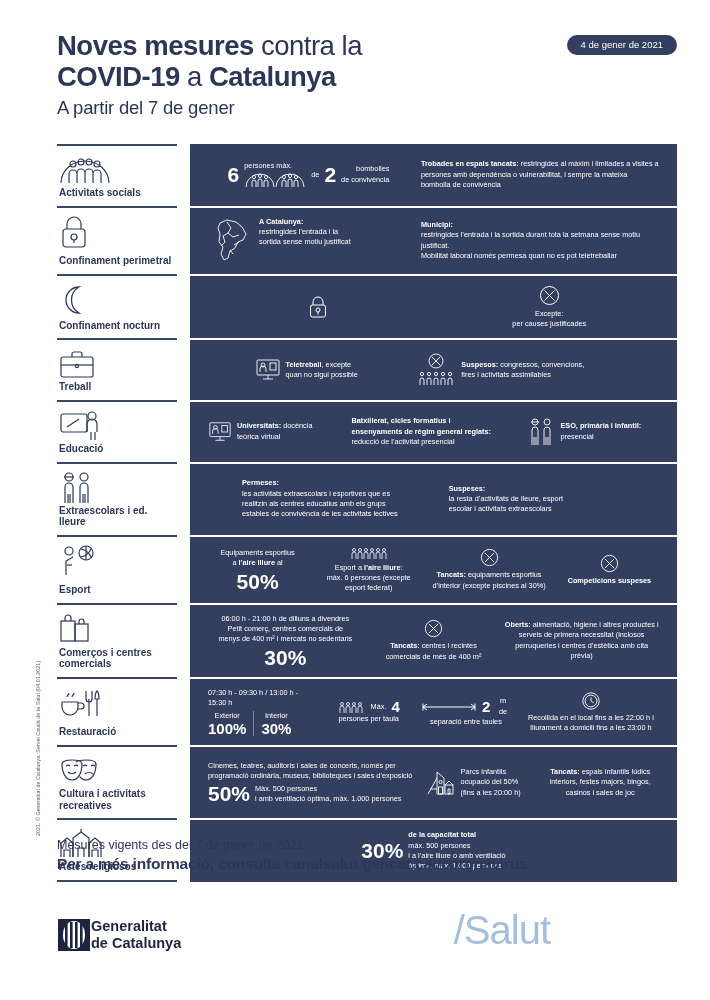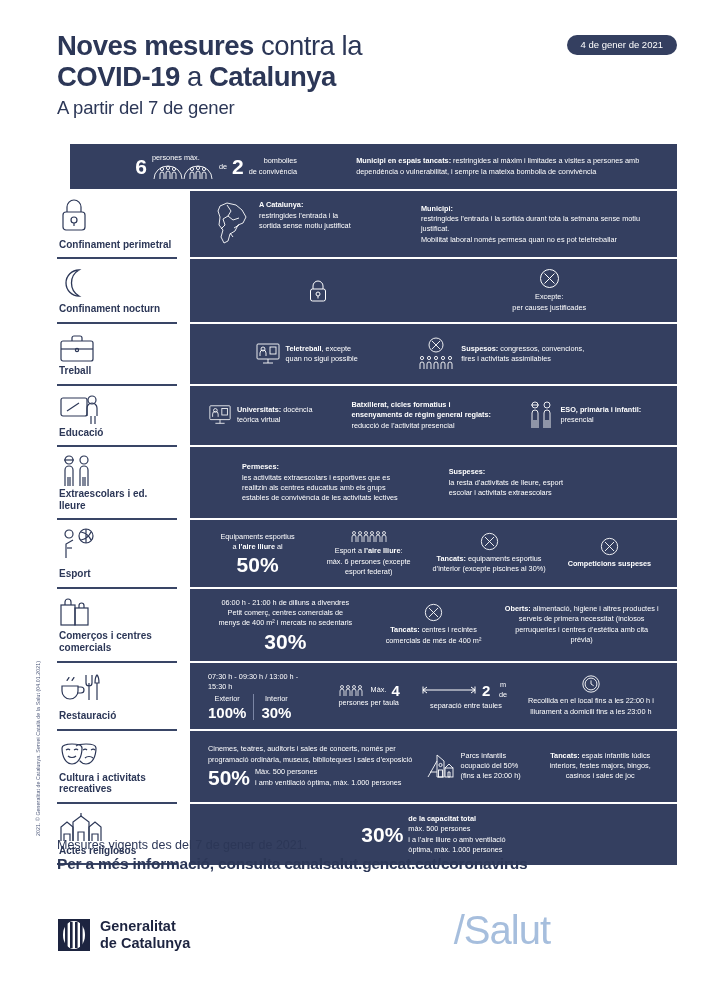--- a/index.html
+++ b/index.html
@@ -73,21 +73,21 @@
   .med { font-size: 15px; font-weight: 700; line-height: 1; }
   .inl { display: flex; align-items: center; gap: 5px; }
   .inl-top { display: flex; align-items: flex-start; gap: 5px; }
   .miniico { flex: 0 0 auto; display: flex; align-items: center; }
 
   
   .footer { position: absolute; left: 57px; top: 838px; width: 620px; }
   .f1 { font-size: 12.5px; font-weight: 400; }
   .f2 { font-size: 15.5px; font-weight: 700; margin-top: 3px; letter-spacing: -.2px; }
 
-  .brand { position: absolute; left: 57px; top: 918px; display: flex; align-items: center; gap: 9px; }
+  .brand { position: absolute; left: 57px; top: 918px; display: flex; align-items: center; }
   .brand-text { font-size: 14.5px; font-weight: 700; line-height: 1.18; color: #1d2440; }
   .salut {
     position: absolute; right: 63px; top: 908px;
     font-size: 40px; font-weight: 400; color: #a6bedd; letter-spacing: -1px;
   }
 </style>
 </head>
 <body>
 
 <div class="page">
@@ -99,20 +99,35 @@
       <span class="bd">Noves mesures</span><span class="lt"> contra la</span><br>
       <span class="bd">COVID-19</span><span class="lt"> a </span><span class="bd">Catalunya</span>
     </div>
     <div class="h-sub">A partir del 7 de gener</div>
     <div class="date-badge">4 de gener de 2021</div>
   </div>
 
   <div class="table">
 
     <div class="row">
+      <div class="sidecell">
+        <div class="ico">
+          <svg width="52" height="30" viewBox="0 0 52 30">
+              <g fill="none" stroke="#2c3757" stroke-width="1.2">
+            <path d="M2 28 A24 22 0 0 1 50 28"></path>
+            <circle cx="14" cy="9" r="3"></circle>
+                <circle cx="22" cy="7" r="3"></circle>
+                <circle cx="30" cy="7" r="3"></circle>
+                <circle cx="38" cy="9" r="3"></circle>
+            <path d="M10 28v-9a4 4 0 018 0v9M18 28v-10a4 4 0 018 0v10M26 28v-10a4 4 0 018 0v10M34 28v-9a4 4 0 018 0v9"></path>
+          </g>
+            </svg>
+        </div>
+        <div class="sidelabel">Activitats socials</div>
+      </div>
       <div class="gap"></div>
       <div class="content">
         <div class="cols">
           <div class="col ctr" style="flex:0 0 46%;">
             <div class="inl" style="justify-content:center;">
               <span class="big">6</span>
               <div style="text-align:left;">
                 <div class="blk">persones màx.</div>
                 <div class="miniico">
                   <svg width="62" height="17" viewBox="0 0 62 17">
@@ -133,21 +148,21 @@
               </div>
               <span class="blk">de</span>
               <span class="big">2</span>
               <div style="text-align:right;">
                 <div class="blk">bombolles</div>
                 <div class="blk">de convivència</div>
               </div>
             </div>
           </div>
           <div class="col" style="flex:1;">
-            <div class="blk"><b>Municipi en espais tancats:</b> restringides al màxim i limitades a visites a persones amb dependència o vulnerabilitat, i sempre la mateixa bombolla de convivència</div>
+            <div class="blk"><b>Trobades en espais tancats:</b> restringides al màxim i limitades a visites a persones amb dependència o vulnerabilitat, i sempre la mateixa bombolla de convivència</div>
           </div>
         </div>
       </div>
     </div>
 
     <div class="row">
       <div class="sidecell">
         <div class="ico">
           <svg width="30" height="34" viewBox="0 0 30 34">
               <g fill="none" stroke="#2c3757" stroke-width="1.2">

